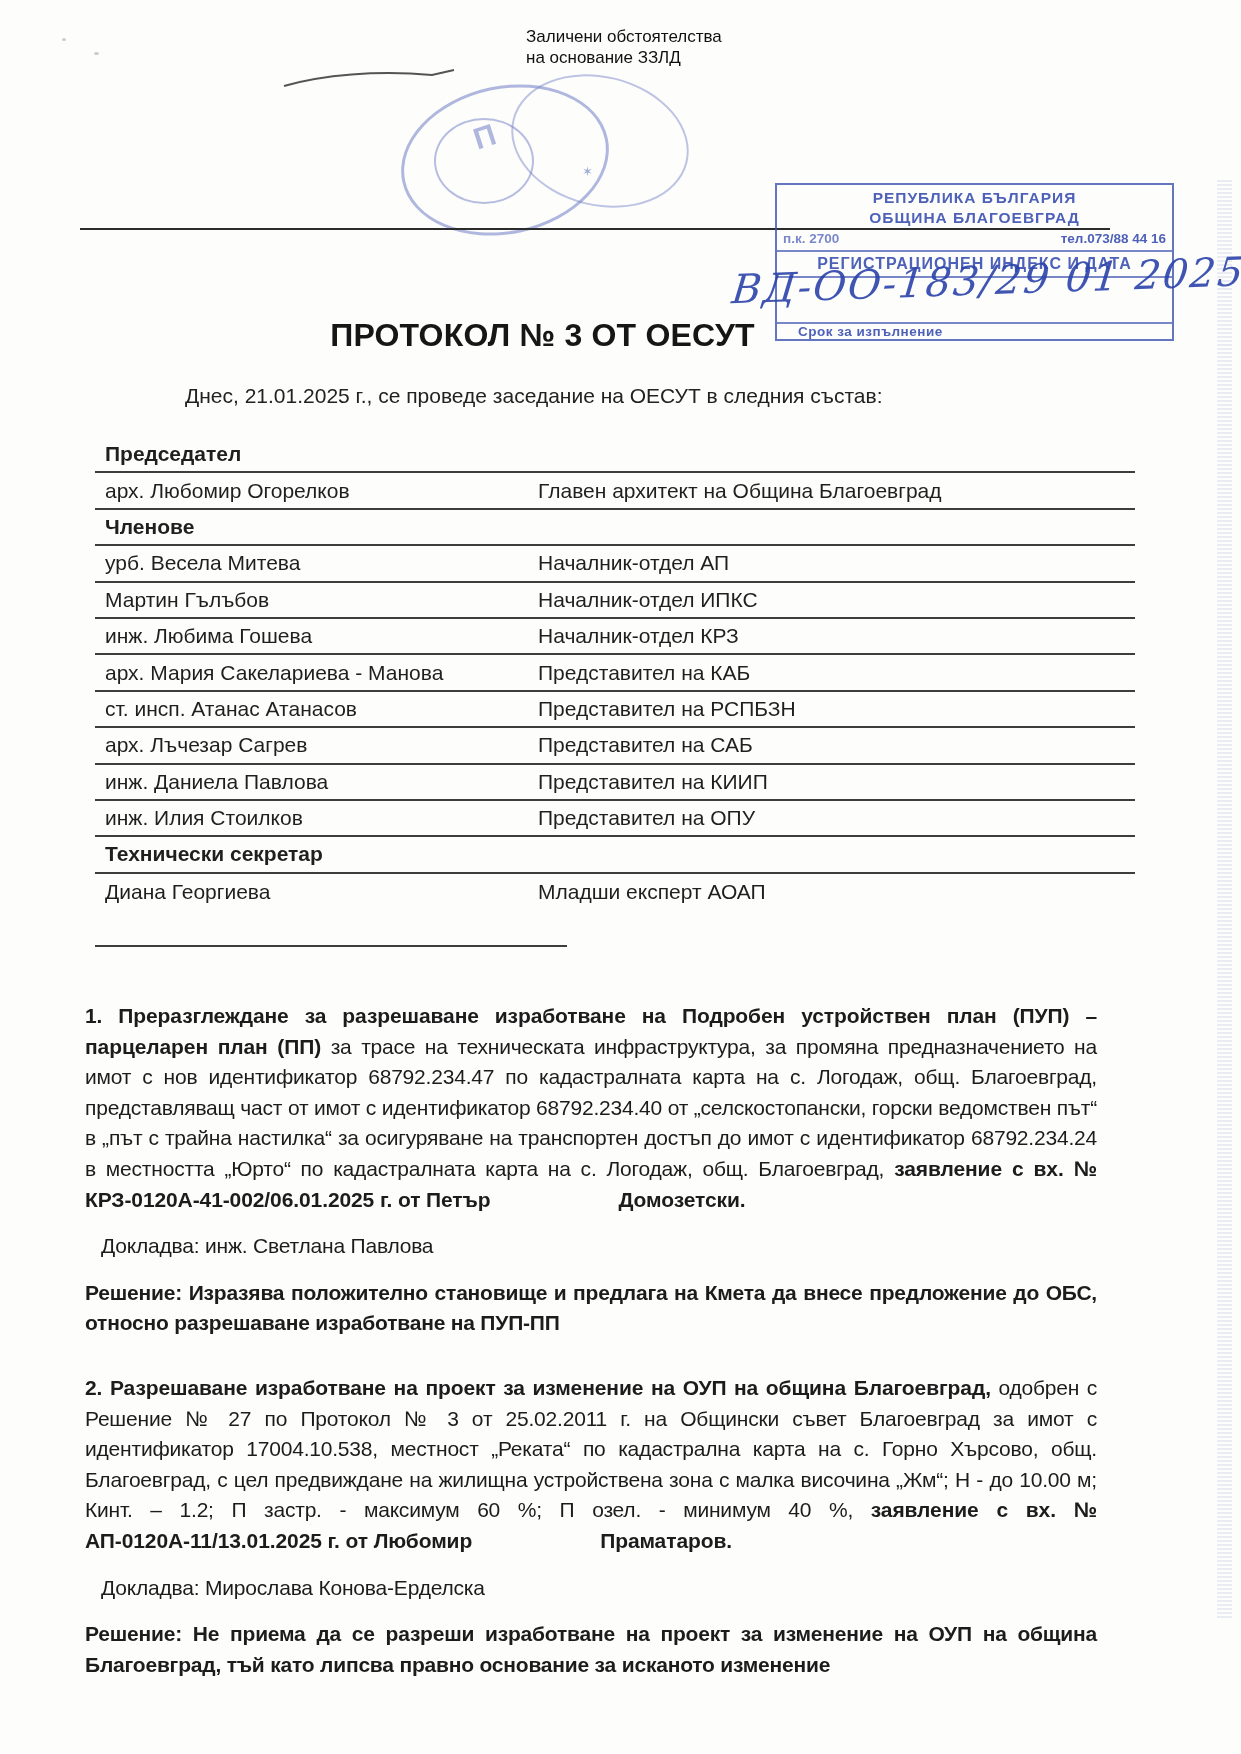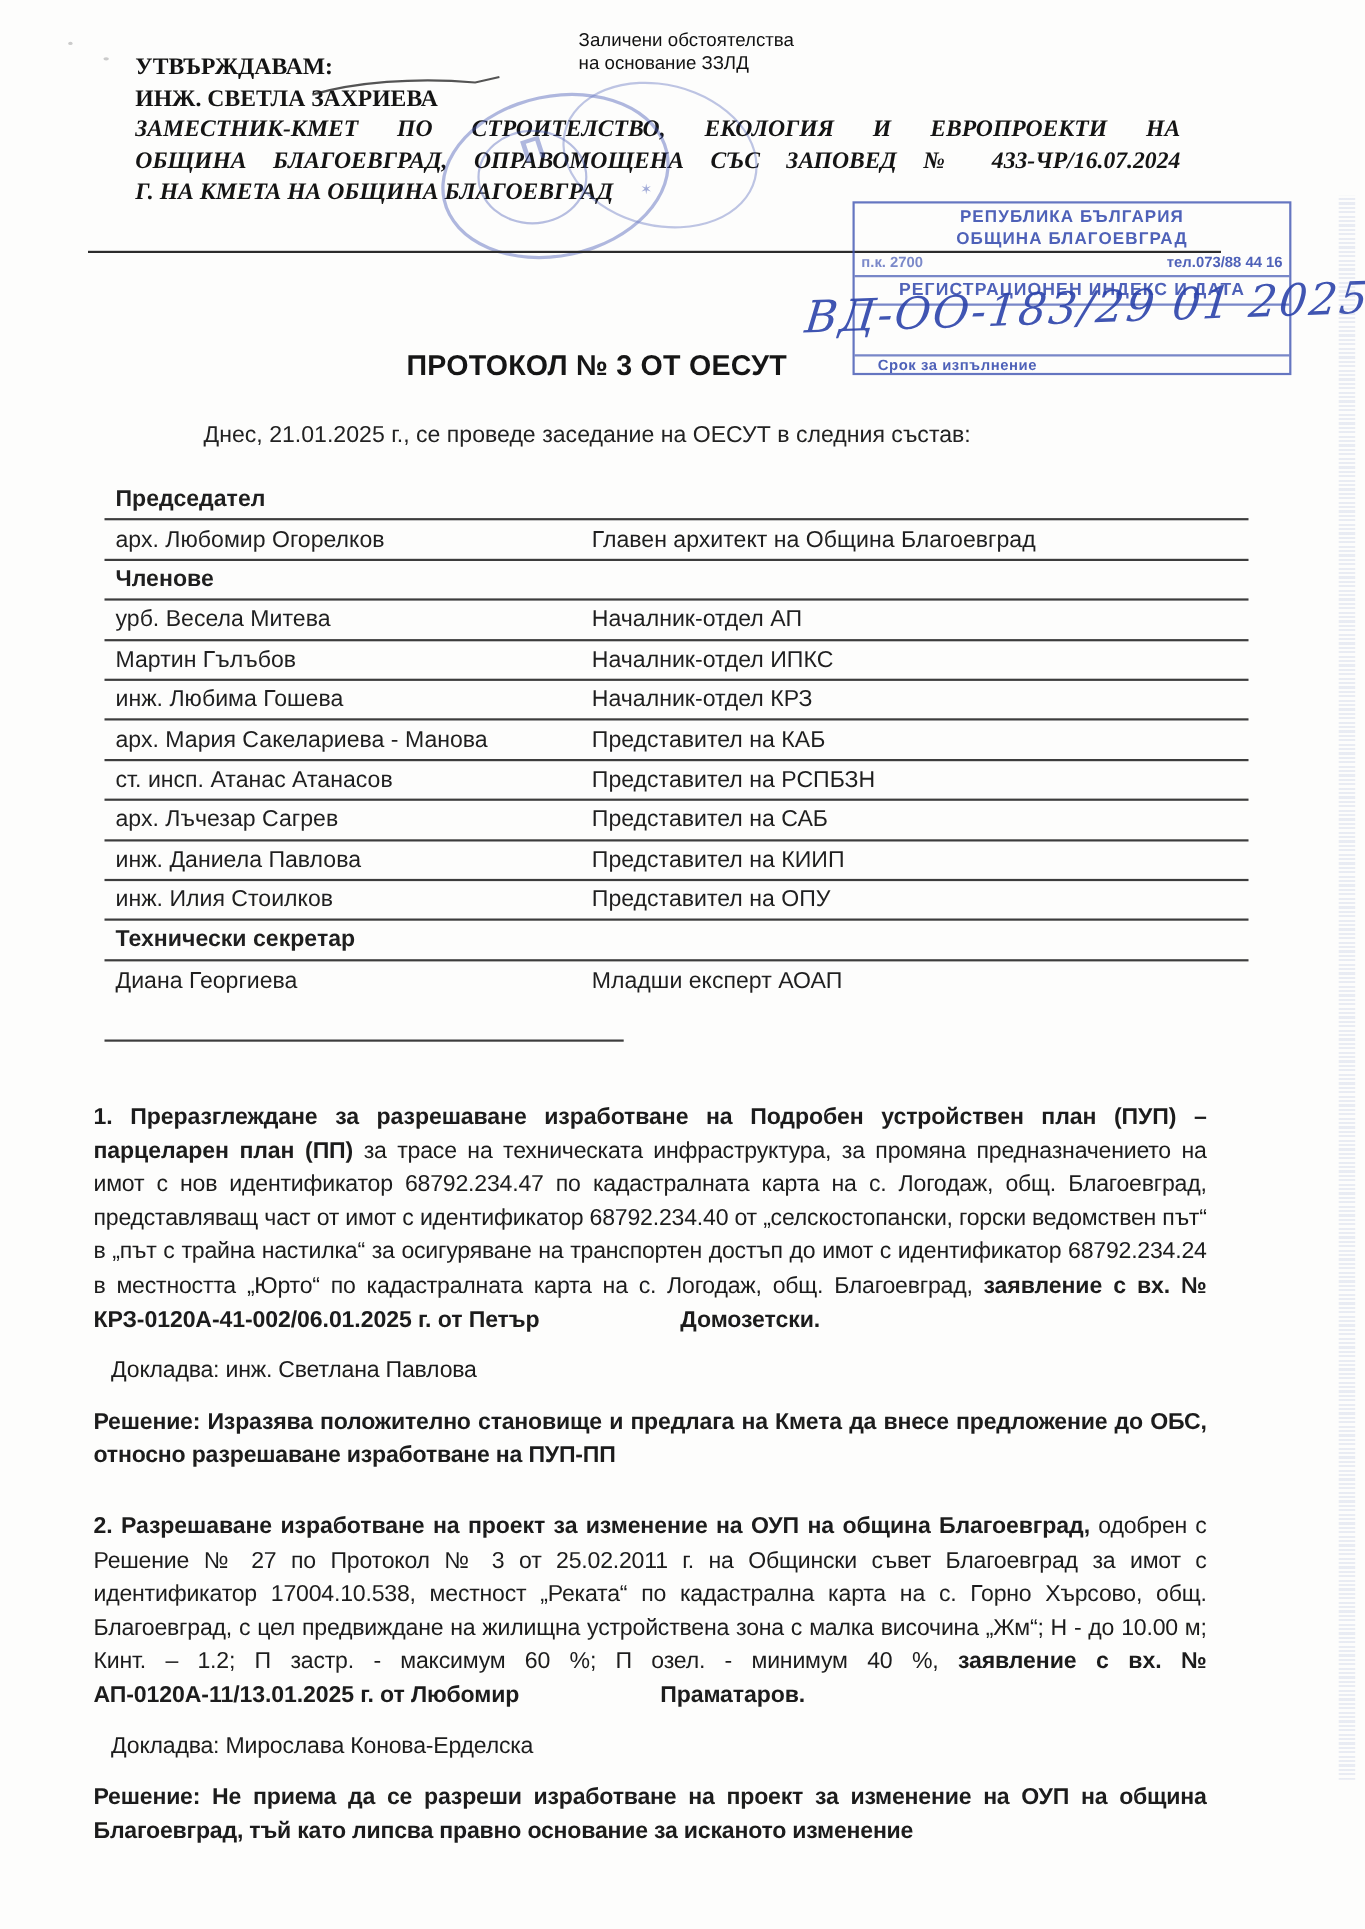--- a/index.html
+++ b/index.html
@@ -46,21 +46,21 @@
   .handwriting{position:absolute;left:732px;top:258px;width:470px;font-family:"DejaVu Serif",serif;
                font-style:italic;font-size:40px;color:rgba(43,66,170,.9);transform:rotate(-2deg) skewX(-8deg);
                letter-spacing:2px;white-space:nowrap;}
 
   
   .scan-strip{position:absolute;left:1217px;top:178px;width:15px;height:1440px;
               background:repeating-linear-gradient(0deg,rgba(110,130,190,.14) 0 2px,rgba(255,255,255,0) 2px 4px);}
 
   
   .title{position:absolute;left:85px;top:317px;width:915px;text-align:center;
-         font-size:26px;font-weight:bold;letter-spacing:.2px;color:#161616;}
+         font-size:32px;font-weight:bold;letter-spacing:.2px;color:#161616;}
   .intro{position:absolute;left:85px;top:384px;width:1010px;font-size:21px;text-indent:100px;color:#222;}
 
   
   .ctable{position:absolute;left:95px;top:437px;width:1040px;font-size:21px;}
   .trow{display:flex;height:36.4px;align-items:center;border-bottom:2px solid #3d3d3d;box-sizing:border-box;}
   .trow:last-child{border-bottom:none;}
   .cell-name{width:433px;padding-left:10px;}
   .cell-role{flex:1;}
   .thead .cell-name{font-weight:bold;}
   .halfline{position:absolute;left:95px;top:945px;width:472px;height:2px;background:#3d3d3d;}
@@ -80,27 +80,20 @@
 <div class="page">
 
   <div class="speck" style="left:62px;top:38px;width:4px;height:3px;"></div>
   <div class="speck" style="left:94px;top:52px;width:5px;height:3px;"></div>
 
   <div class="notice">
     <div>Заличени обстоятелства</div>
     <div>на основание ЗЗЛД</div>
   </div>
 
-  <div class="approval">
-    <div>УТВЪРЖДАВАМ:</div>
-    <div>ИНЖ. СВЕТЛА ЗАХРИЕВА</div>
-    <div class="it just">ЗАМЕСТНИК-КМЕТ ПО СТРОИТЕЛСТВО, ЕКОЛОГИЯ И ЕВРОПРОЕКТИ НА</div>
-    <div class="it just">ОБЩИНА БЛАГОЕВГРАД, ОПРАВОМОЩЕНА СЪС ЗАПОВЕД № 433-ЧР/16.07.2024</div>
-    <div class="it">Г. НА КМЕТА НА ОБЩИНА БЛАГОЕВГРАД</div>
-  </div>
 
   <svg class="squiggle" width="175" height="26">
     <path d="M2,20 C40,9 95,4 150,9 L172,4" stroke="#2b2b2b" stroke-width="2" fill="none"></path>
   </svg>
 
   <div class="round-stamp">
     <div class="e rs-e1"></div>
     <div class="e rs-e2"></div>
     <div class="e rs-e3"></div>
     <div class="rs-letter">П</div>

